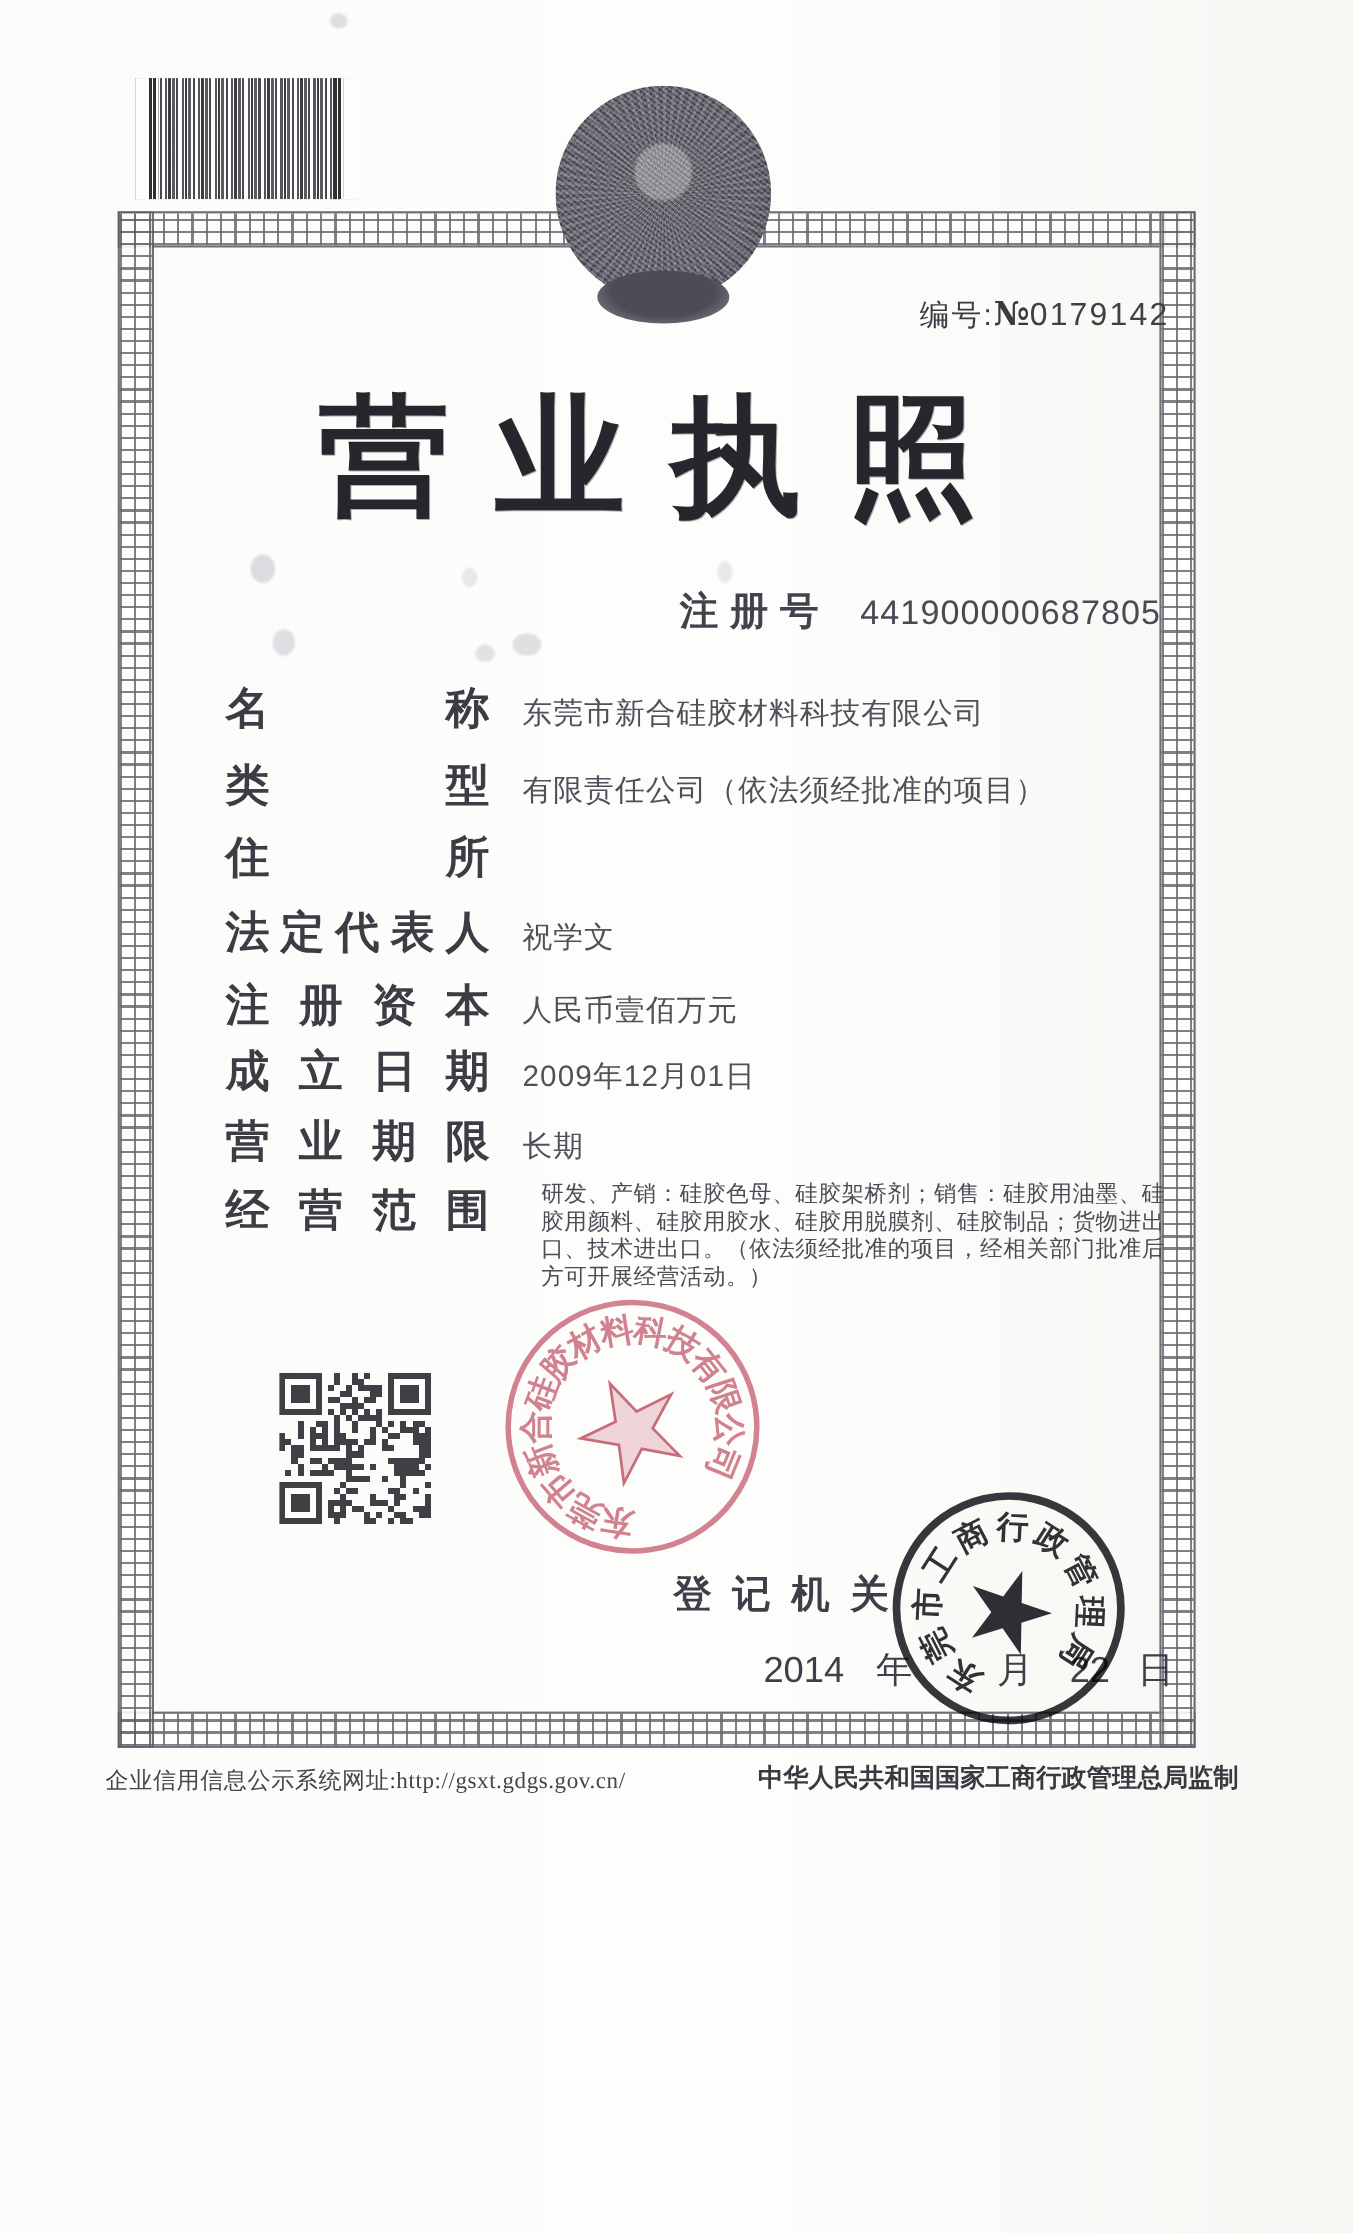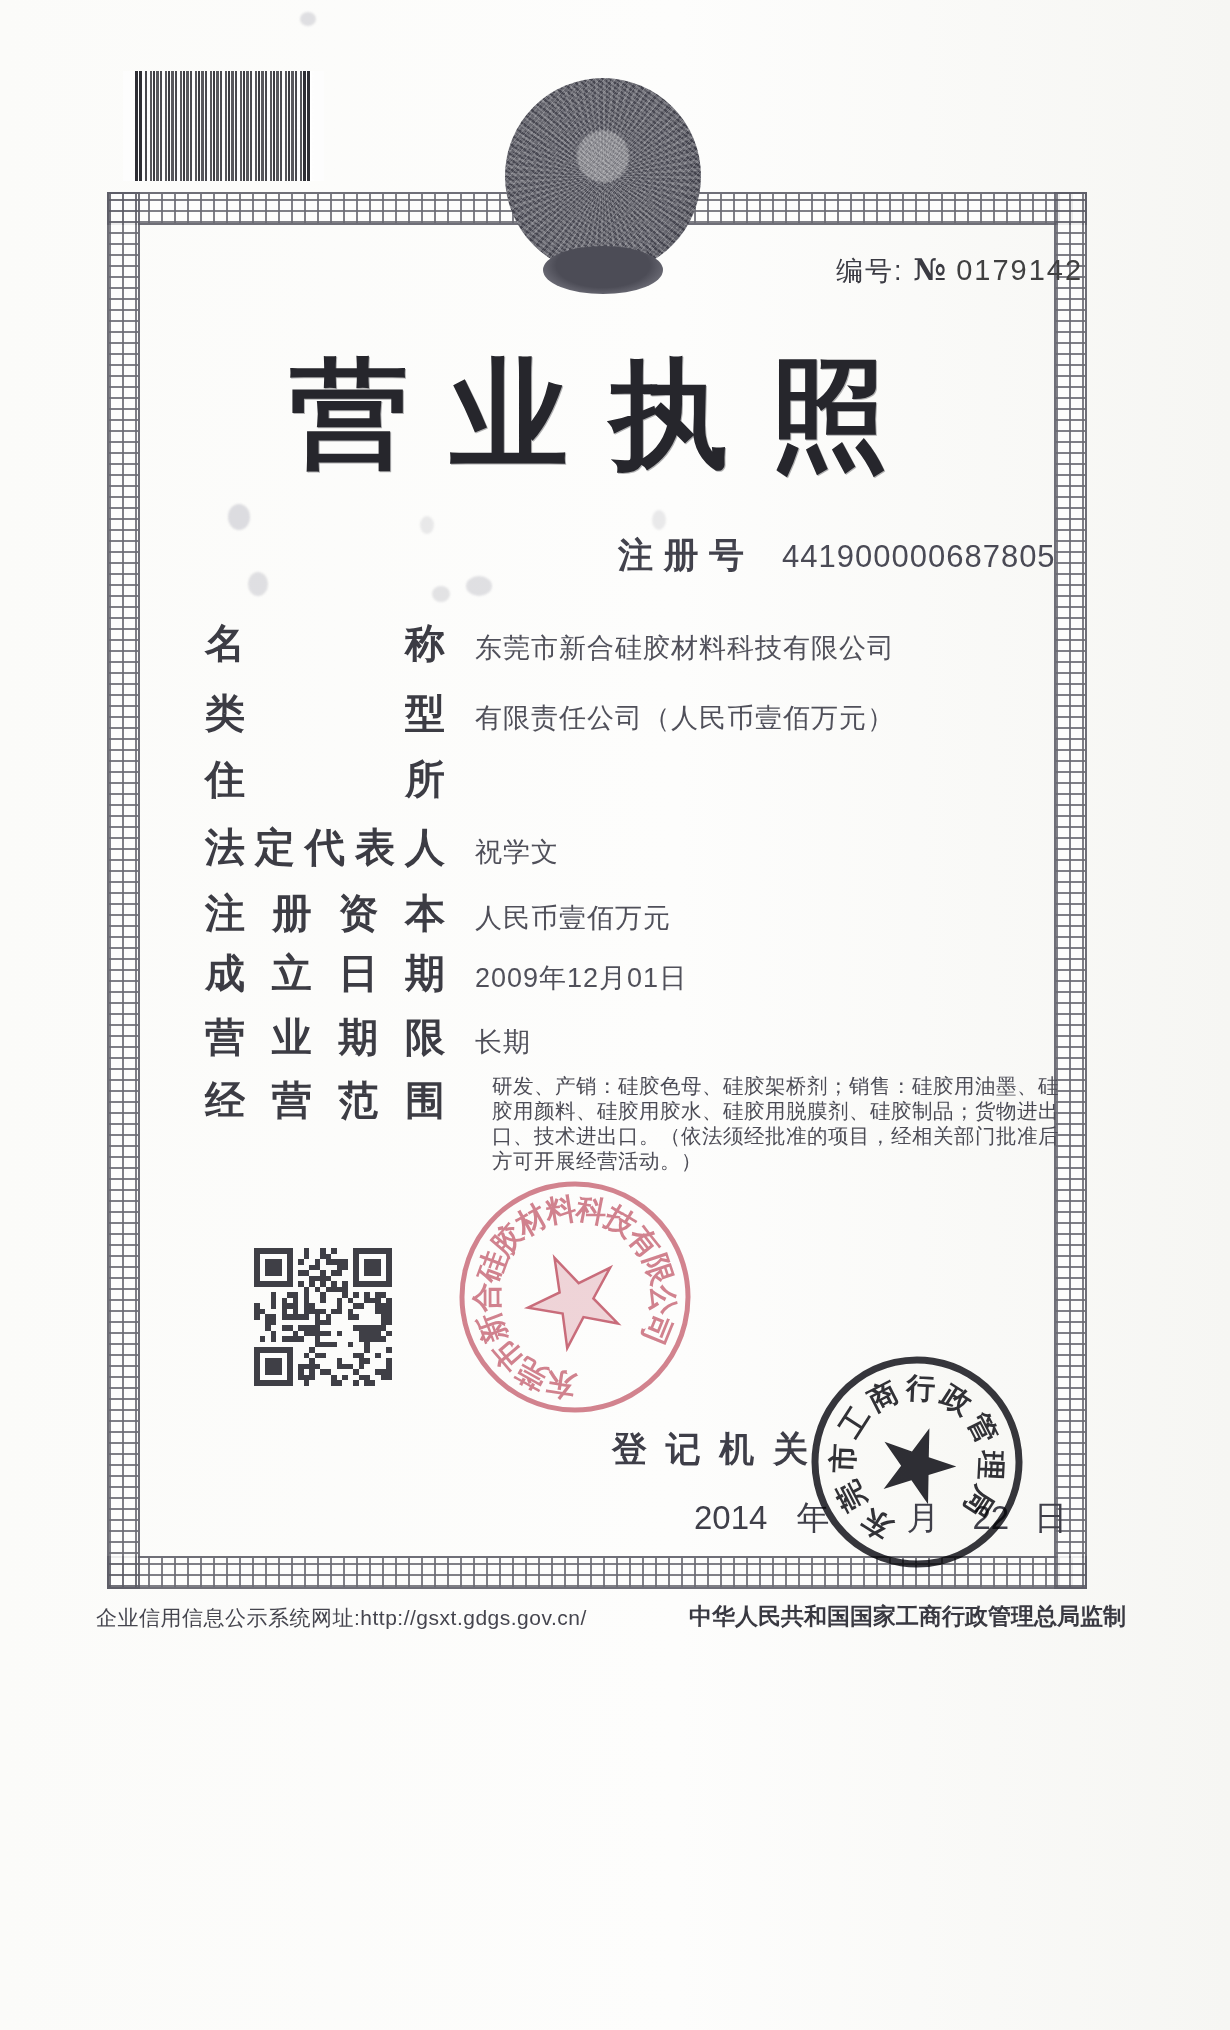--- a/index.html
+++ b/index.html
@@ -47,40 +47,40 @@
     background-image:
       repeating-linear-gradient(90deg,rgba(86,86,96,.85) 0 2px,rgba(255,255,255,0) 2px 13px),
       repeating-linear-gradient(0deg,rgba(86,86,96,.85) 0 2px,rgba(255,255,255,0) 2px 11px);
     opacity:.88;
   }
   .b-top{left:0;top:0;width:980px;height:33px;}
   .b-bottom{left:0;bottom:0;width:980px;height:33px;}
   .b-left{left:0;top:0;width:33px;height:1397px;}
   .b-right{right:0;top:0;width:33px;height:1397px;}
   
-  .serial{left:836px;top:252px;display:flex;align-items:baseline;gap:10px;z-index:2;color:#3a3a42;}
+  .serial{left:836px;top:268px;display:flex;align-items:baseline;gap:0;z-index:2;color:#3a3a42;}
   .serial .lbl{font-size:27px;letter-spacing:2px;}
   .serial .nosign{font-family:"DejaVu Serif",serif;font-weight:700;font-size:30px;}
   .serial .num{font-family:Liberation Sans, sans-serif;font-size:29px;letter-spacing:2px;color:#404040;}
   .title{
     left:107px;top:336px;width:980px;text-align:center;z-index:2;
     font-size:118px;font-weight:900;letter-spacing:42px;padding-left:26px;box-sizing:border-box;
     color:#26262c;text-shadow:1px 1px 0 rgba(38,38,44,.35);
   }
   .regrow{left:618px;top:532px;display:flex;align-items:baseline;z-index:2;}
   .regrow .reg-label{width:126px;font-size:35px;font-weight:600;color:#42424c;}
   .regrow .reg-num{margin-left:38px;font-size:31px;letter-spacing:1px;color:#4a4a55;}
   .char-justify{display:flex;justify-content:space-between;}
   .field-row{position:absolute;left:205px;width:880px;display:flex;align-items:baseline;z-index:2;}
   .field-label{width:240px;flex:0 0 240px;font-size:40px;font-weight:700;color:#3c3c44;}
   .field-value{margin-left:30px;font-size:27px;color:#50505a;letter-spacing:1px;white-space:nowrap;}
   .field-value.scope{white-space:normal;width:578px;font-size:20.5px;line-height:25px;letter-spacing:.5px;color:#4b4b55;font-weight:500;margin-left:47px;}
   .registry-row{left:612px;top:1426px;width:196px;font-size:35px;font-weight:600;color:#3e3e48;z-index:2;}
   .dateline{left:694px;top:1496px;display:flex;align-items:baseline;font-size:33px;color:#3f3f49;z-index:2;gap:21px;}
-  .footer-left{left:96px;top:1604px;font-size:21px;letter-spacing:.5px;color:#45454e;z-index:2;}
+  .footer-left{left:96px;top:1604px;font-size:21px;letter-spacing:.5px;color:#45454e;z-index:2;font-family:Liberation Serif, serif;}
   .footer-right{right:104px;top:1601px;font-size:23px;font-weight:600;color:#393941;z-index:2;}
   
   .stamp{z-index:4;mix-blend-mode:multiply;}
   .stamp-red{left:455px;top:1177px;width:240px;height:240px;transform:rotate(-8deg);opacity:.88;}
   .stamp-black{left:807px;top:1352px;width:220px;height:220px;transform:rotate(9deg);opacity:.92;}
   
   .qr{left:254px;top:1248px;width:138px;height:140px;z-index:2;}
   
   .smudge{border-radius:50%;filter:blur(1px);z-index:0;}
 </style>
@@ -128,21 +128,21 @@
       <span>名</span>
       <span>称</span>
     </div>
   <div class="field-value">东莞市新合硅胶材料科技有限公司</div>
 </div>
 <div class="field-row" style="top:686px">
   <div class="field-label char-justify">
       <span>类</span>
       <span>型</span>
     </div>
-  <div class="field-value">有限责任公司（人民币壹佰万元）</div>
+  <div class="field-value">有限责任公司（依法须经批准的项目）</div>
 </div>
 <div class="field-row" style="top:752px">
   <div class="field-label char-justify">
       <span>住</span>
       <span>所</span>
     </div>
 </div>
 <div class="field-row" style="top:820px">
   <div class="field-label char-justify">
       <span>法</span>

